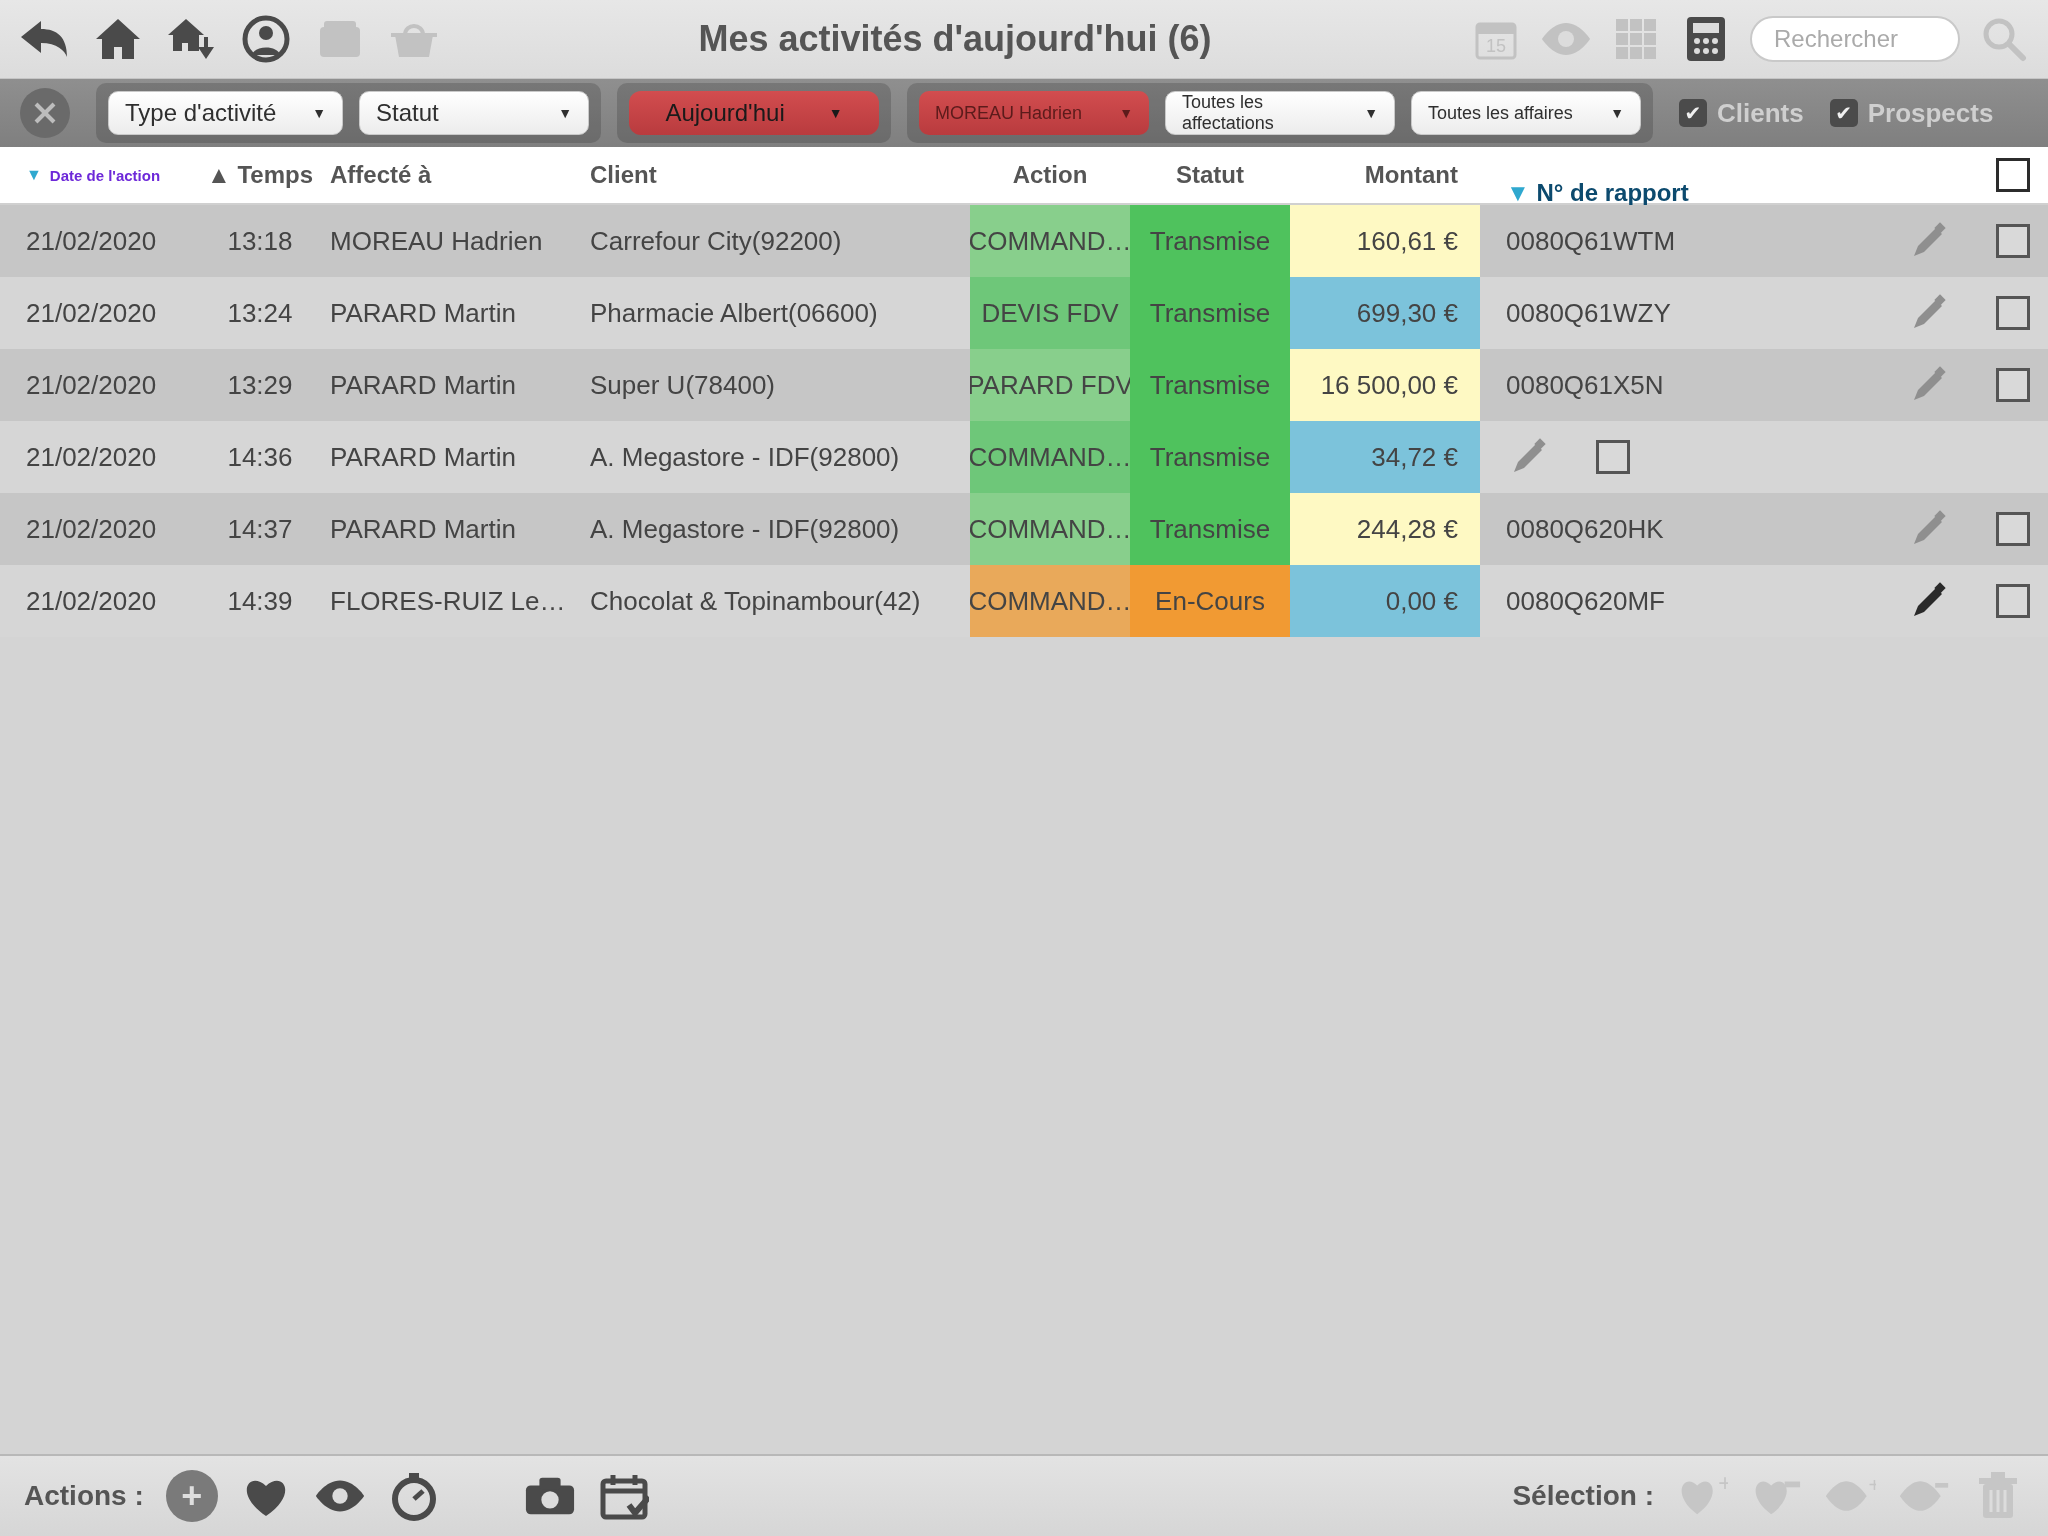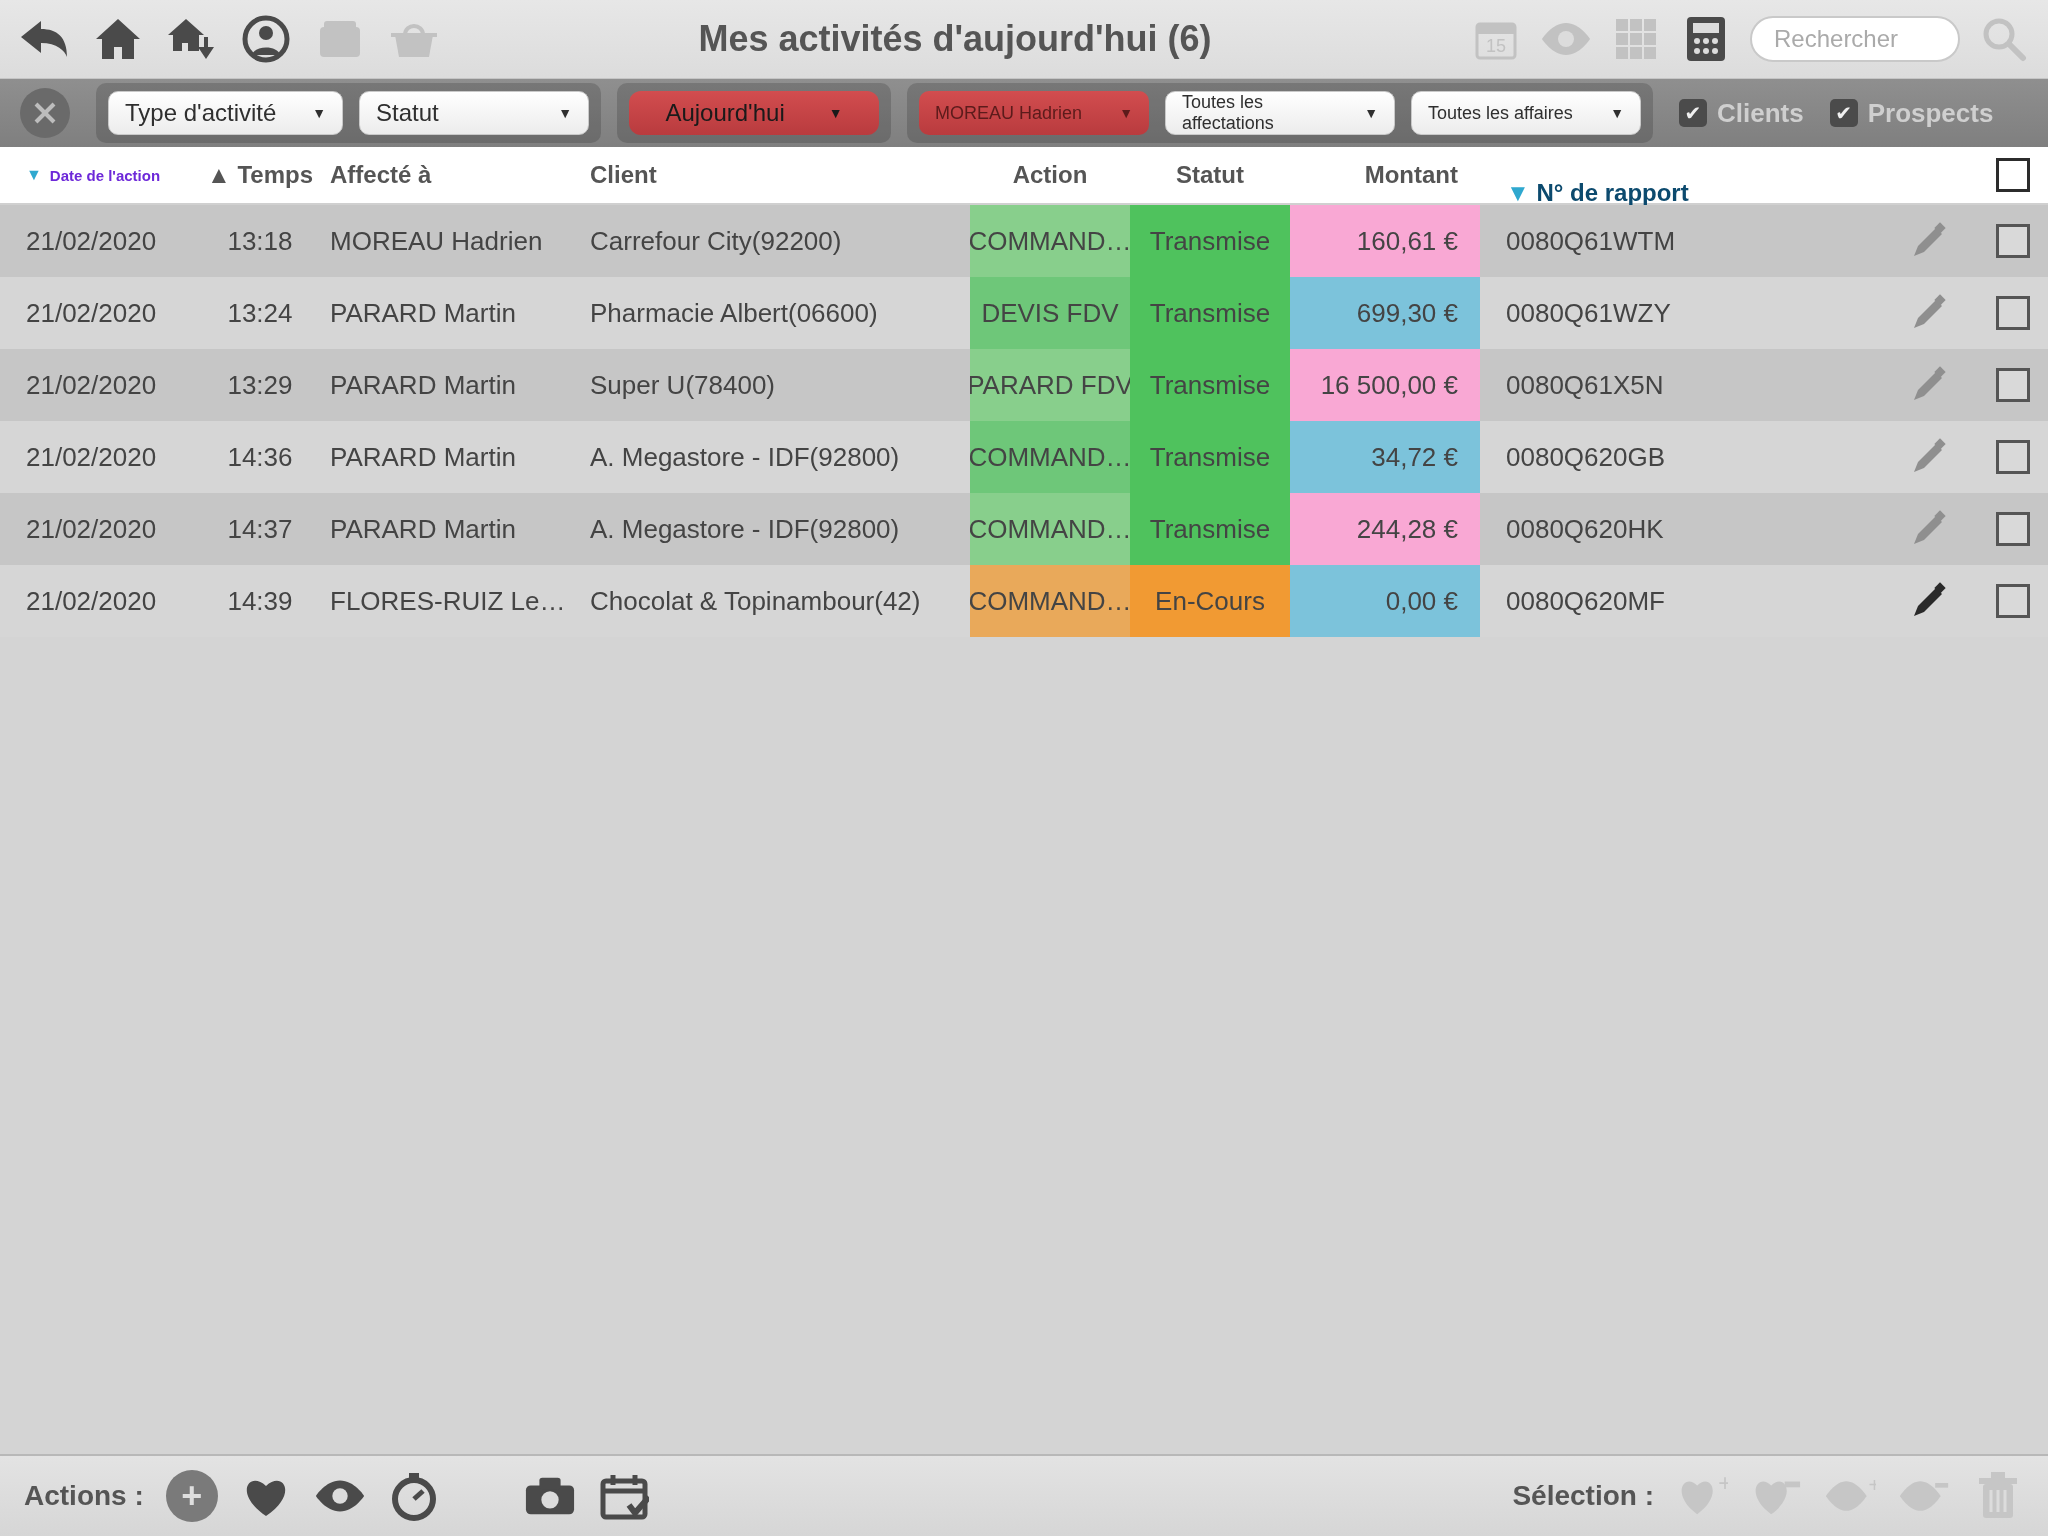--- a/index.html
+++ b/index.html
@@ -70,21 +70,21 @@
   .row-chk { width: 34px; height: 34px; border: 3px solid #555; background:#d9d9d9; }
   .pencil { color:#8f8f8f; }
   .pencil.dark { color:#2a2a2a; }
 
   
   .ac-green  { background:#88cf8c; }
   .ac-green2 { background:#6ec779; }
   .ac-dgreen { background:#4fc25d; }
   .ac-orange { background:#e9a95a; }
   .ac-orange2{ background:#f19a33; }
-  .ac-blue   { background:#f9a8d4; }
+  .ac-blue   { background:#fef9c3; }
   .ac-blue2  { background:#7cc3db; }
 
   
   .footer { height: 82px; background: linear-gradient(#e3e3e3,#d6d6d6); border-top:2px solid #b8b8b8; display:flex; align-items:center; padding:0 24px; gap:22px; }
   .footer-label { font-size:28px; font-weight:600; color:#555; }
   .footer-spacer { flex:1; }
   .footer-icon { color:#4a4a4a; }
   .footer-icon.faded { color:#c6c6c6; }
   .footer .plus-circle { width:52px; height:52px; border-radius:50%; background:#7a7a7a; color:#dedede; display:flex; align-items:center; justify-content:center; font-size:36px; font-weight:700; }
   .footer .icon52 { width:52px; height:52px; display:flex; align-items:center; justify-content:center; }
@@ -315,21 +315,20 @@
         </div>
       </div>
       <div class="row">
         <div class="cell c-date">21/02/2020</div>
         <div class="cell c-time" style="justify-content:center">14:36</div>
         <div class="cell c-assign">PARARD Martin</div>
         <div class="cell c-client">A. Megastore - IDF(92800)</div>
         <div class="cell c-action ac-green2">COMMAND…</div>
         <div class="cell c-statut ac-dgreen">Transmise</div>
         <div class="cell c-mont ac-blue2">34,72 €</div>
-        <div class="cell c-report">0080Q620GB</div>
         <div class="cell c-edit">
           <span class="pencil">
             <svg width="38" height="38" viewBox="0 0 38 38">
               <path fill="currentColor" d="M4 34 L8 24 L26 6 L32 12 L14 30 Z"></path>
               <rect x="26" y="2" width="8" height="8" transform="rotate(45 30 6)" fill="currentColor"></rect>
             </svg>
           </span>
         </div>
         <div class="cell c-chk">
           <div class="row-chk"></div>

